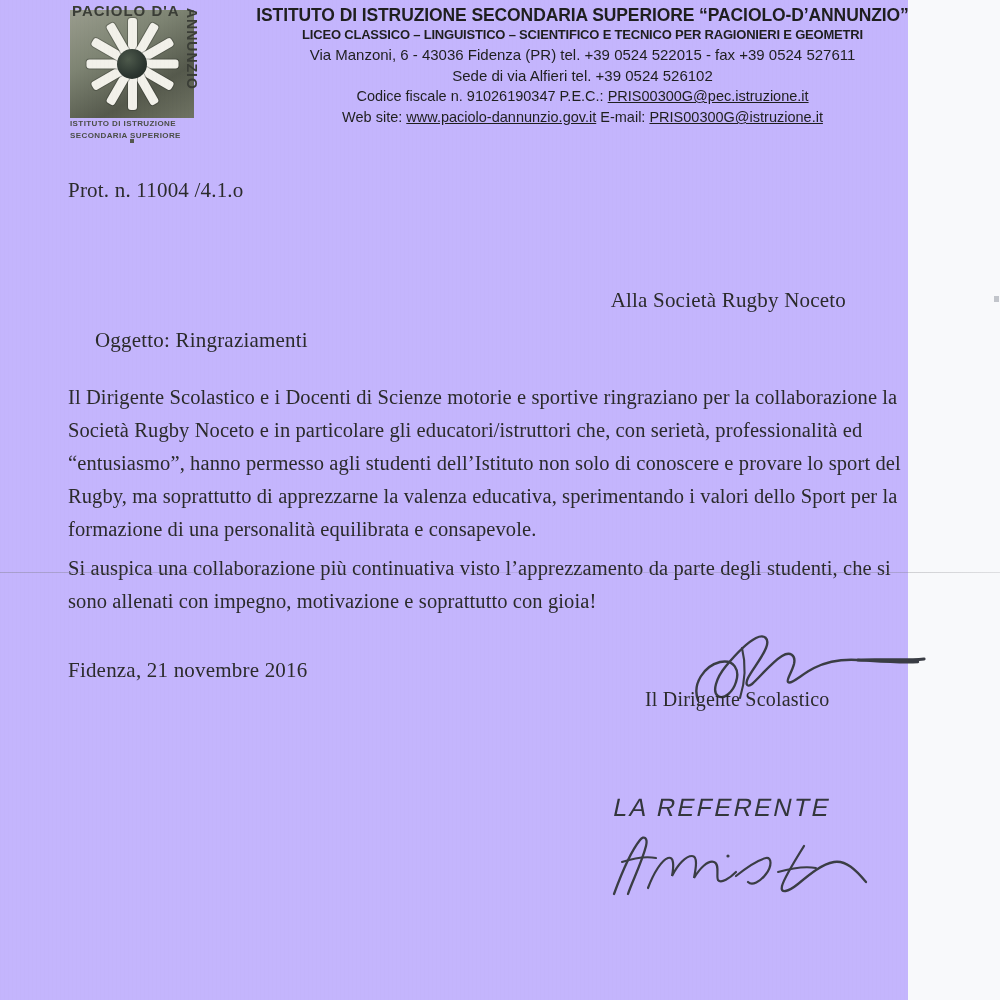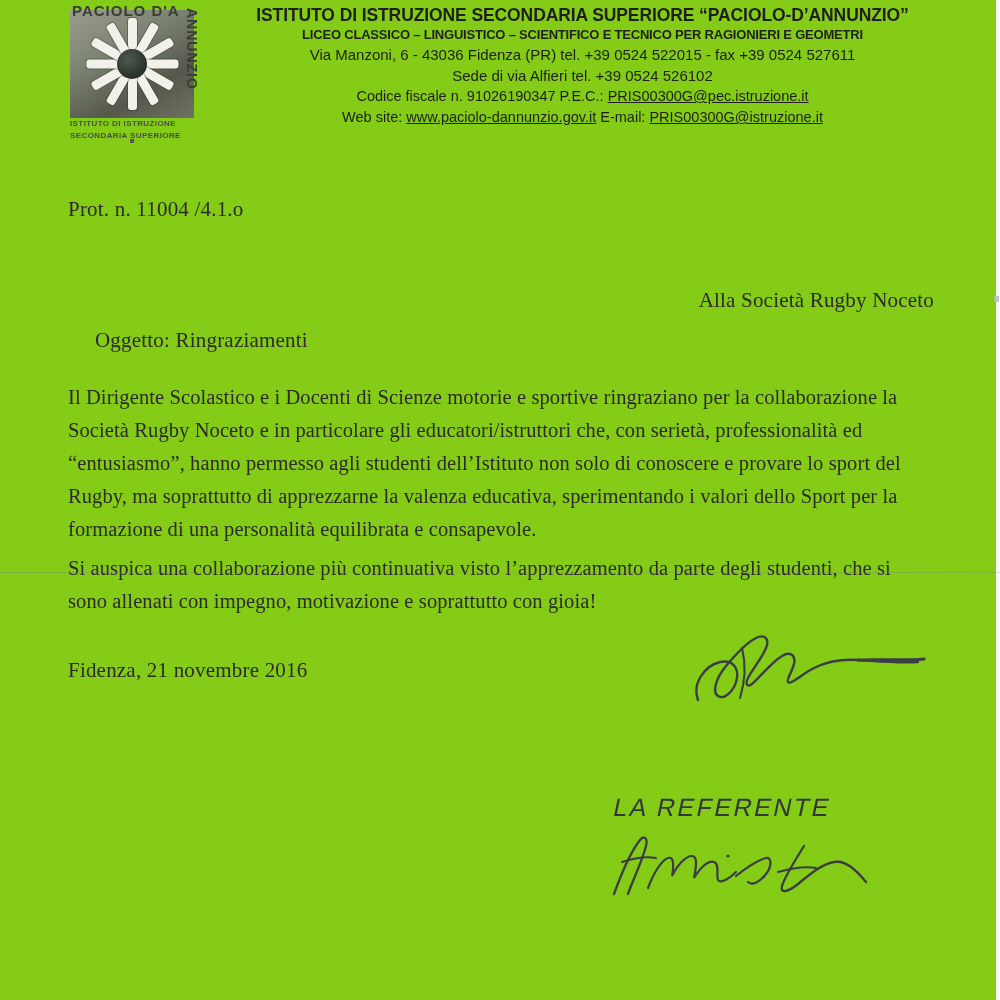--- a/index.html
+++ b/index.html
@@ -11,23 +11,23 @@
     height: 1000px;
     background: #f8f9fb;
     font-family: "Liberation Serif", serif;
     color: #2b2b2b;
     overflow: hidden;
     position: relative;
   }
 
   .page {
     position: relative;
-    width: 996px;
+    width: 908px;
     height: 1000px;
-    background: #84cc16;
+    background: #c4b5fd;
   }
 
   
   .scan-noise {
     position: absolute;
     inset: 0;
     pointer-events: none;
     background:
       repeating-linear-gradient(90deg,
         rgba(0,0,0,0.012) 0px,
@@ -210,21 +210,20 @@
     color: #1f1f1f;
   }
 
   
   .prot {
     position: absolute;
     left: 68px;
     top: 178px;
     font-size: 21px;
     letter-spacing: .2px;
-    margin-top: 19px;
   }
   .addressee {
     position: absolute;
     right: 62px;
     top: 288px;
     font-size: 21px;
     letter-spacing: .2px;
   }
   .subject {
     position: absolute;
@@ -359,20 +358,21 @@
     <svg width="250" height="80" viewBox="0 0 250 80">
       <path d="M8 74 C2 58 14 40 30 36 C44 33 50 44 46 56 C43 66 34 74 28 70
                C22 66 26 52 36 40 C46 28 58 16 66 12 C74 8 80 12 76 22
                C72 32 62 44 58 52 C55 58 57 62 62 58 C70 51 82 36 92 30
                C100 25 106 29 104 38 C102 46 96 54 98 56 C101 59 112 48 124 42
                C138 35 152 33 168 34 C186 35 206 37 228 36" fill="none" stroke="#3a3d44" stroke-width="2.4" stroke-linecap="round"></path>
       <path d="M52 22 C56 38 55 56 50 72" fill="none" stroke="#3a3d44" stroke-width="2.1" stroke-linecap="round"></path>
       <path d="M168 34 C192 33 214 35 234 33" fill="none" stroke="#3a3d44" stroke-width="3.2" stroke-linecap="round"></path>
     </svg>
   </div>
+  <div class="sig-dirigente-label">Il Dirigente Scolastico</div>
 
 
   <div class="referente-hand">LA REFERENTE</div>
 
   <div class="sig-referente-mark">
     <svg width="280" height="70" viewBox="0 0 280 70">
       <path d="M6 62 C14 40 24 18 32 8 C36 3 40 6 38 14 C34 30 24 50 20 62" fill="none" stroke="#3a3d44" stroke-width="2.3" stroke-linecap="round"></path>
       <path d="M14 30 C26 26 38 24 48 26" fill="none" stroke="#3a3d44" stroke-width="2.1" stroke-linecap="round"></path>
       <path d="M40 56 C46 40 54 28 60 26 C66 24 66 34 64 44
                C70 32 78 24 84 24 C90 24 88 36 86 46

